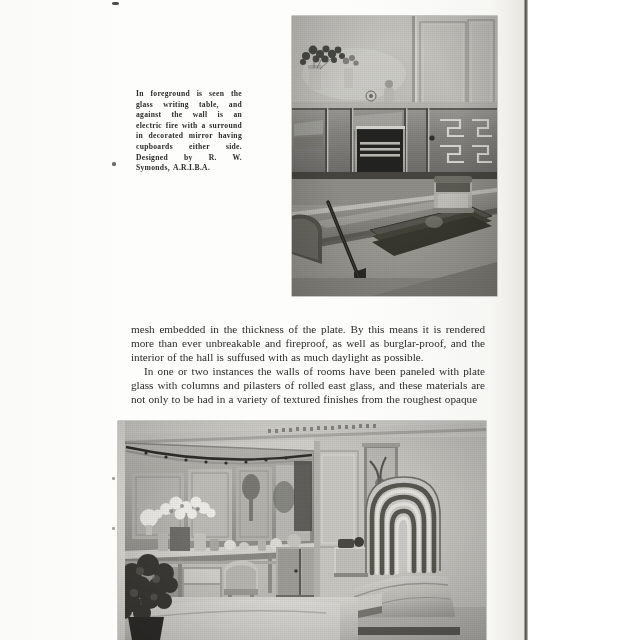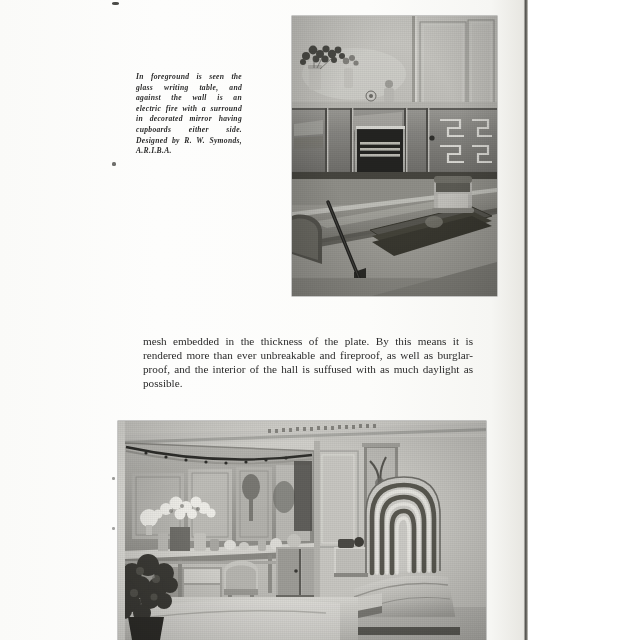--- a/index.html
+++ b/index.html
@@ -53,26 +53,26 @@
     position: absolute;
     left: 528px; top: 0;
     width: 112px; height: 640px;
     background: #ffffff;
   }
 
   
   .caption {
     position: absolute;
     font-family: "Liberation Serif", serif;
-    font-style: italic;
     font-weight: 700;
     color: #2b2b2b;
     text-align: justify;
     letter-spacing: 0.3px;
     word-spacing: 1.5px;
+    margin-top: 17px;
   }
   #caption-one {
     left: 136px;
     top: 72px;
     width: 106px;
     font-size: 7.6px;
     line-height: 10.6px;
   }
   #caption-two {
     left: 136px;
@@ -88,21 +88,21 @@
     left: 131px;
     top: 322px;
     width: 354px;
     font-family: "Liberation Serif", serif;
     font-size: 11.2px;
     line-height: 14.1px;
     color: #2a2a2a;
     text-align: justify;
     word-spacing: 0.4px;
   }
-  .bodytext p { margin: 12px; }
+  .bodytext p { margin: 0; }
   .bodytext p.indent { text-indent: 13px; }
 
   
   .photo {
     position: absolute;
     overflow: hidden;
     background: #8d8d8a;
     box-shadow: 0 0 0 0.5px rgba(60,60,58,0.55);
   }
   #photo-top {
@@ -565,20 +565,21 @@
     </svg>
     <div class="grain"></div>
     <div class="vignette"></div>
   </div>
 
   <div class="caption" id="caption-one">In foreground is seen the glass writing table, and against the wall is an electric fire with a surround in decorated mirror having cupboards either side. Designed by R. W. Symonds, A.R.I.B.A.</div>
 
 
   <div class="bodytext">
     <p>mesh embedded in the thickness of the plate.  By this means it is rendered more than ever unbreakable and fireproof, as well as burglar-proof, and the interior of the hall is suffused with as much daylight as possible.</p>
+    <p class="indent">In one or two instances the walls of rooms have been paneled with plate glass with columns and pilasters of rolled east glass, and these materials are not only to be had in a variety of textured finishes from the roughest opaque</p>
   </div>
 
   <div class="speck" style="left:112px; top:2px; width:7px; height:3px;"></div>
   <div class="speck" style="left:112px; top:162px; width:4px; height:4px; opacity:.8;"></div>
   <div class="speck" style="left:112px; top:477px; width:3px; height:3px; opacity:.55;"></div>
   <div class="speck" style="left:112px; top:527px; width:3px; height:3px; opacity:.5;"></div>
 
 </div>
 
 </body></html>

